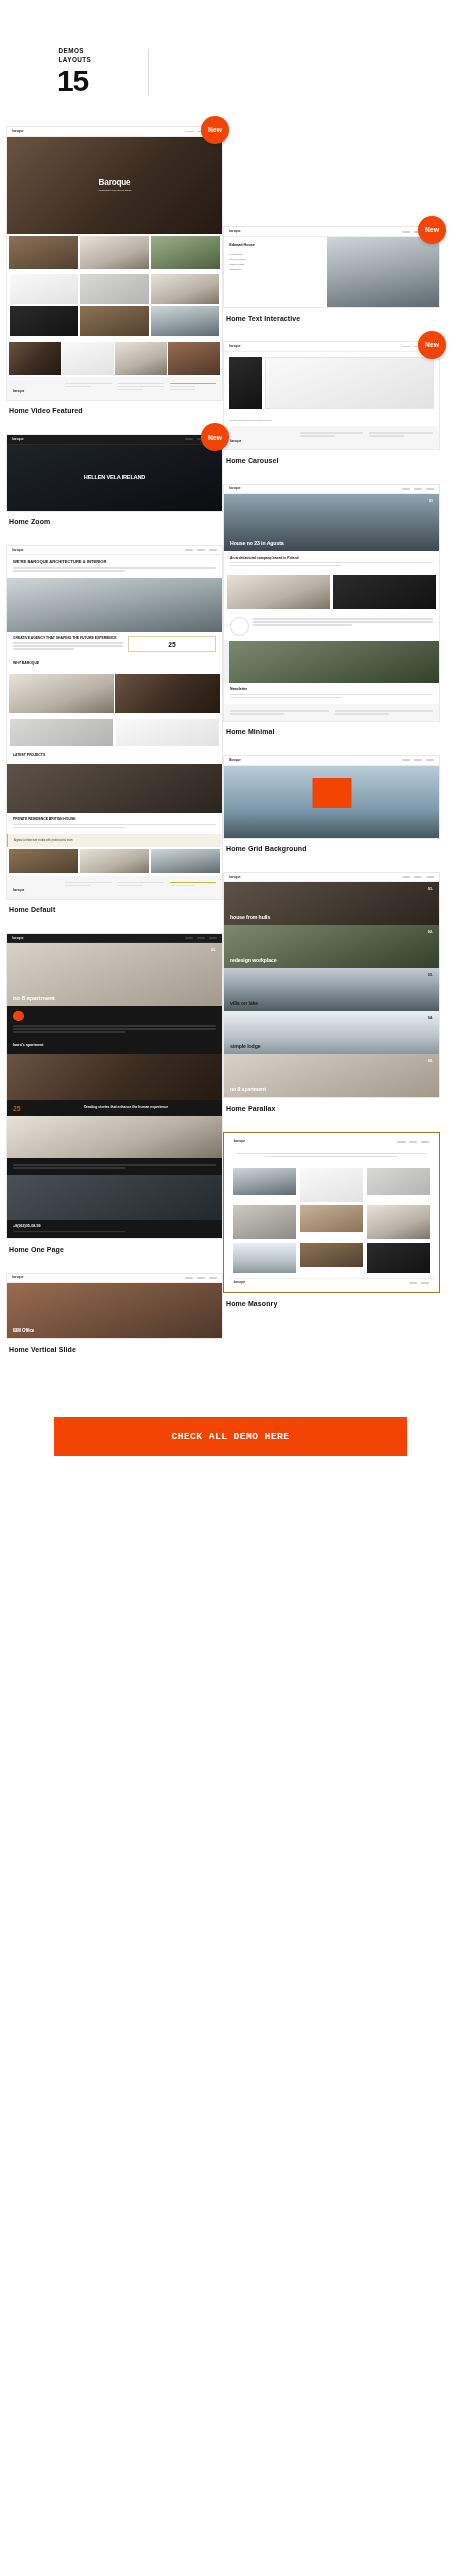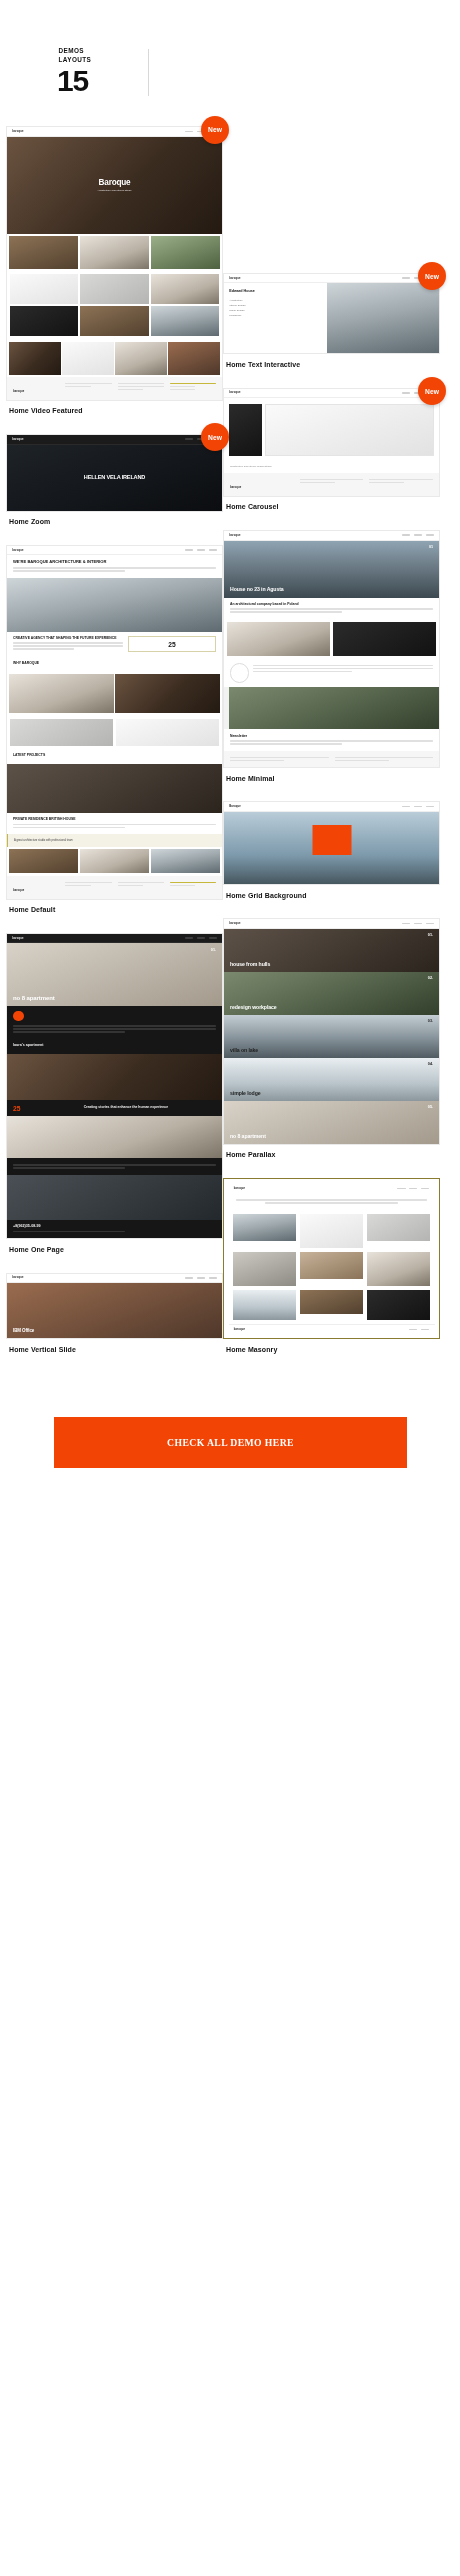--- a/index.html
+++ b/index.html
@@ -28,21 +28,21 @@
     font-size: 30px; font-weight: 700; letter-spacing: -1.1px;
     line-height: 1.0; margin-top: 1.5px; text-align: left; padding-left: 3px;
   }
   .header-divider { width: 0.7px; background: #d8d8d8; align-self: stretch; margin-top: 3px; }
   .header-title {
     font-size: 14px; font-weight: 700; line-height: 1.35;
     letter-spacing: -0.2px; padding-top: 7.5px;
   }
 
   
-  .grid { display: flex; padding: 0 6px 0 6px; align-items: flex-end; }
+  .grid { display: flex; padding: 0 6px 0 6px; align-items: center; }
   .col { width: 217px; display: flex; flex-direction: column; }
 
   .demo { position: relative; margin-bottom: 4.5px; }
   .shot {
     position: relative; width: 100%; overflow: hidden;
     background: #f2f2f2; border: 0.7px solid #e9e9e9;
   }
   .demo-label {
     font-size: 7px; font-weight: 700; letter-spacing: 0.1px;
     padding: 6.7px 0 15px 3px; color: #111;
@@ -123,22 +123,22 @@
   .footer-mini .fcol { flex: 1; }
   .num-corner {
     position:absolute; top:4.5px; right:6px; color:#fff; font-size:3.7px; font-weight:700;
   }
   .gold-frame { border: 1.1px solid #8a7c2f; padding: 4.5px; background: #fff; }
 
   
   .cta-wrap { padding: 45px 54px 52px; }
   .cta-btn {
     display: block; width: 100%; background: #F24405; color: #fff;
-    border: none; padding: 20px 0; font-size: 9.7px; font-weight: 700;
-    letter-spacing: 0.4px; cursor: pointer; font-family: Liberation Serif, serif;
+    border: none; padding: 14px 0; font-size: 9.7px; font-weight: 700;
+    letter-spacing: 0.4px; cursor: pointer; font-family: Liberation Mono, monospace;
   }
 </style>
 </head>
 <body>
 
 <div class="page">
 
   <div class="header">
     <div class="demos-block">
       <div class="demos-kicker">

